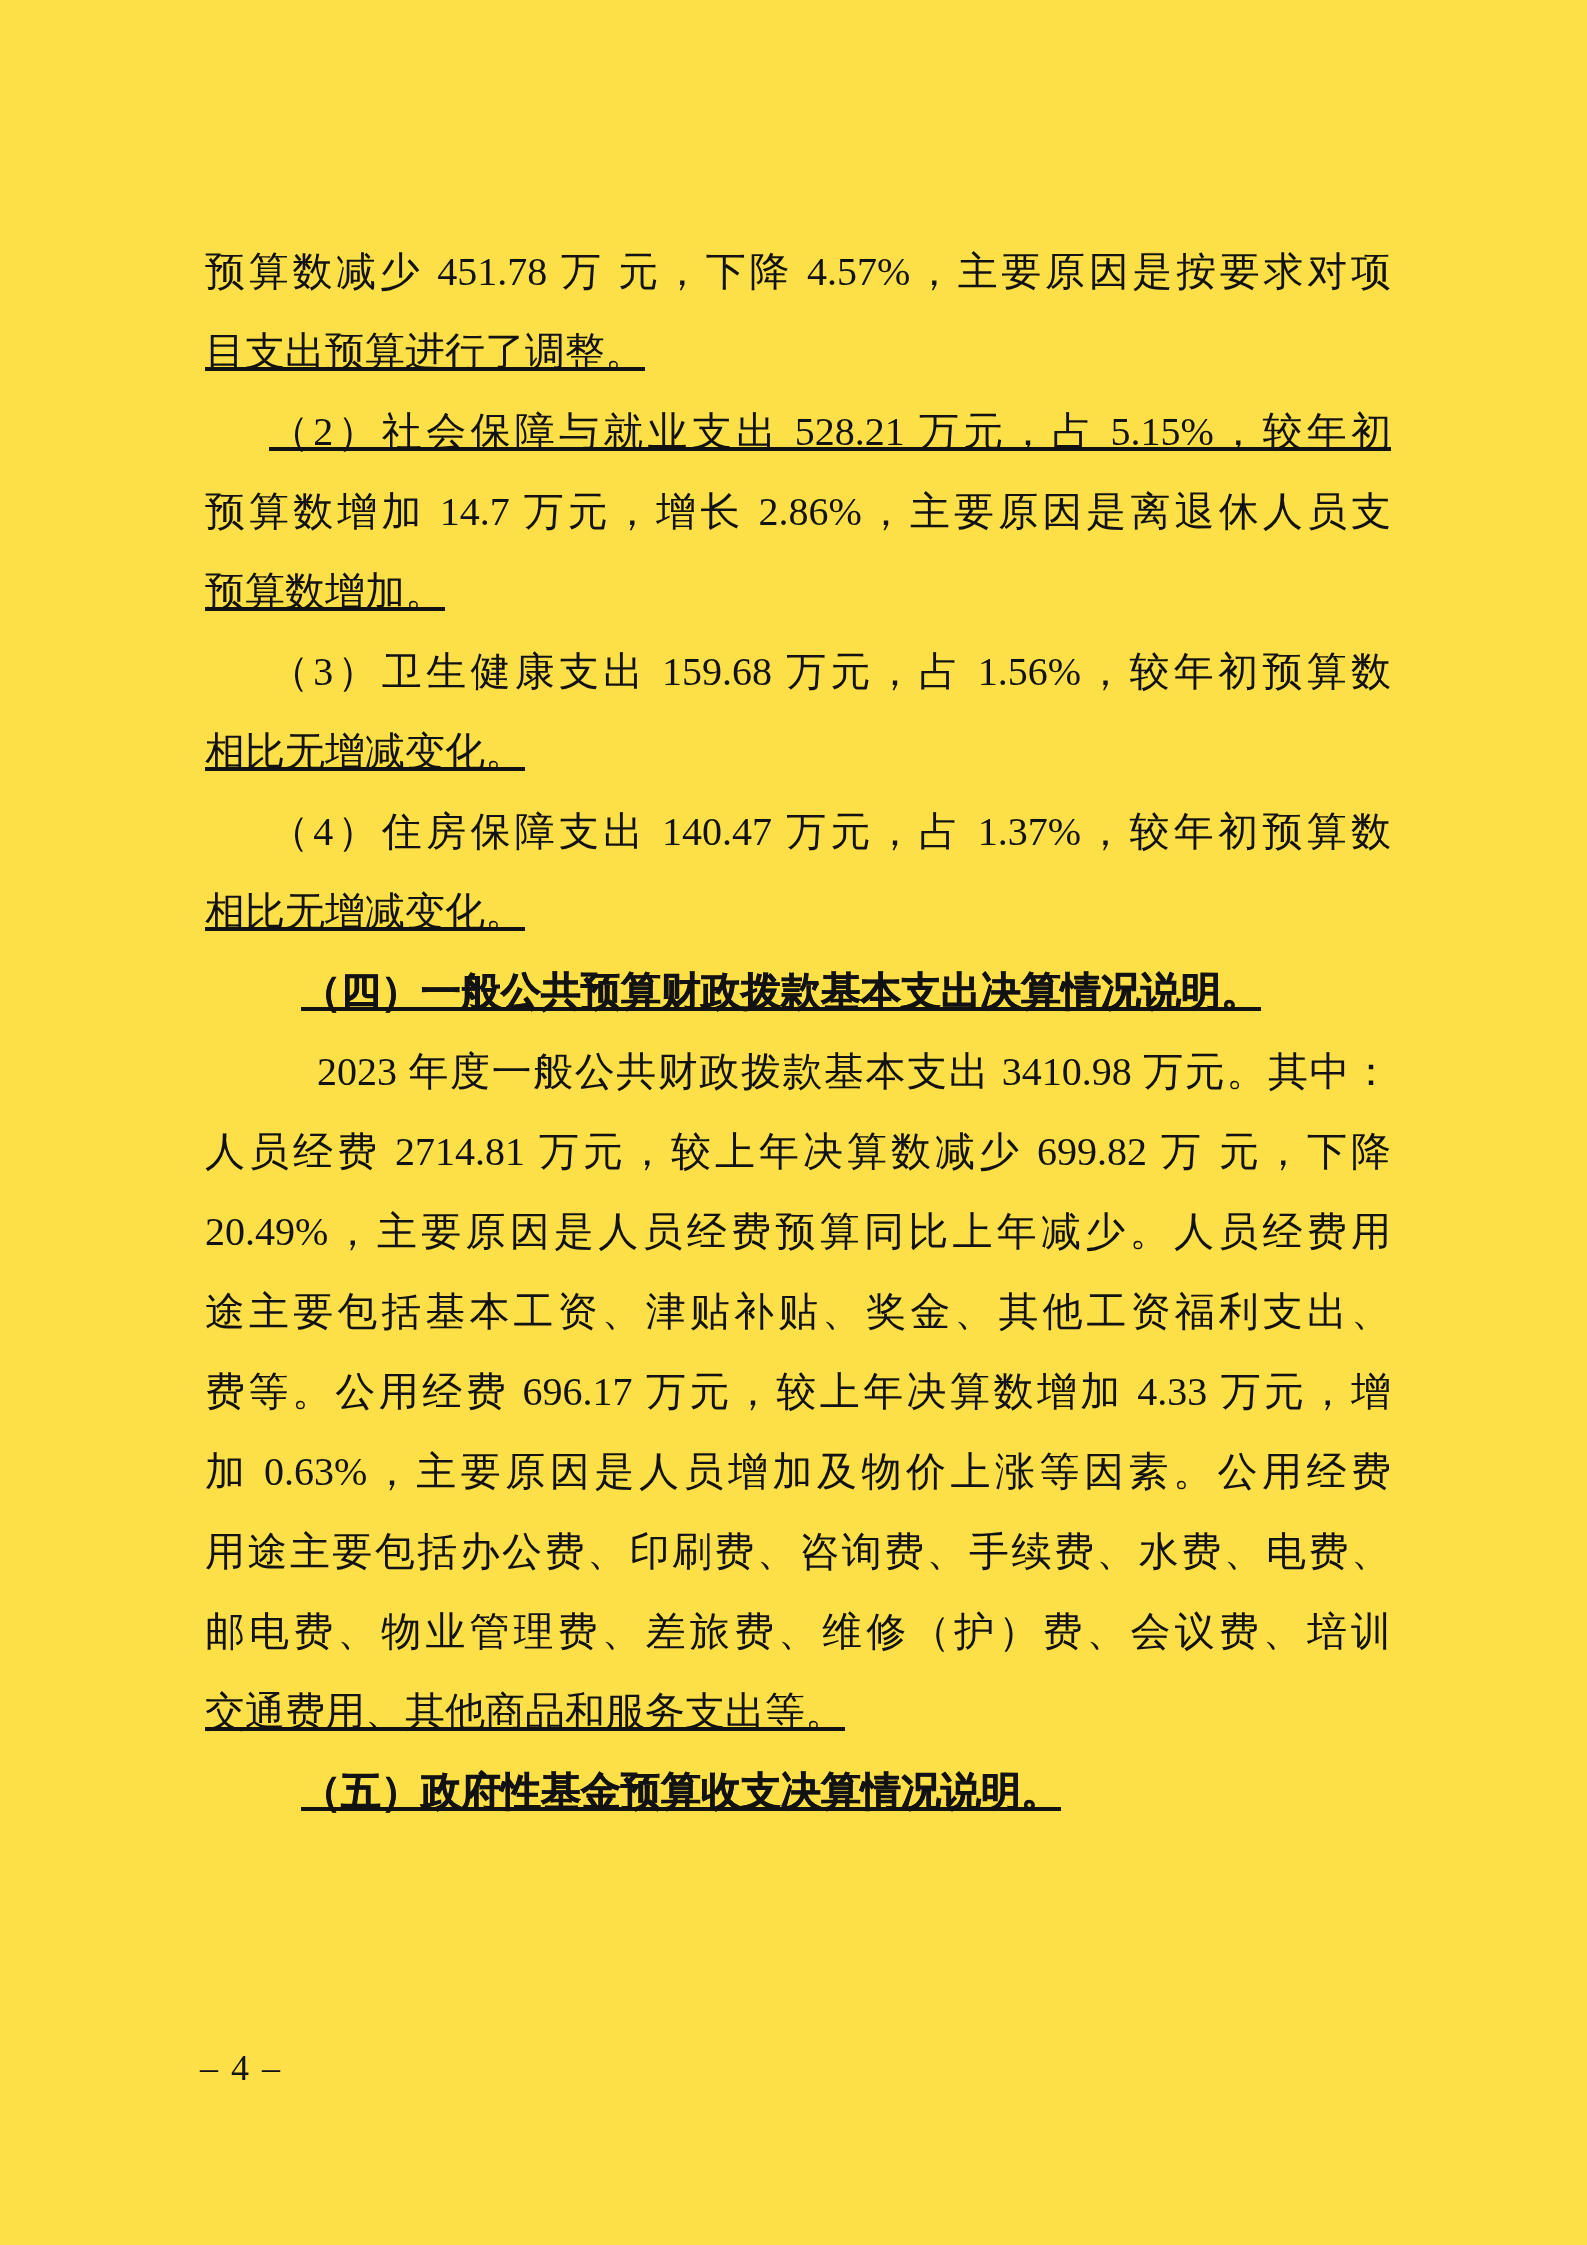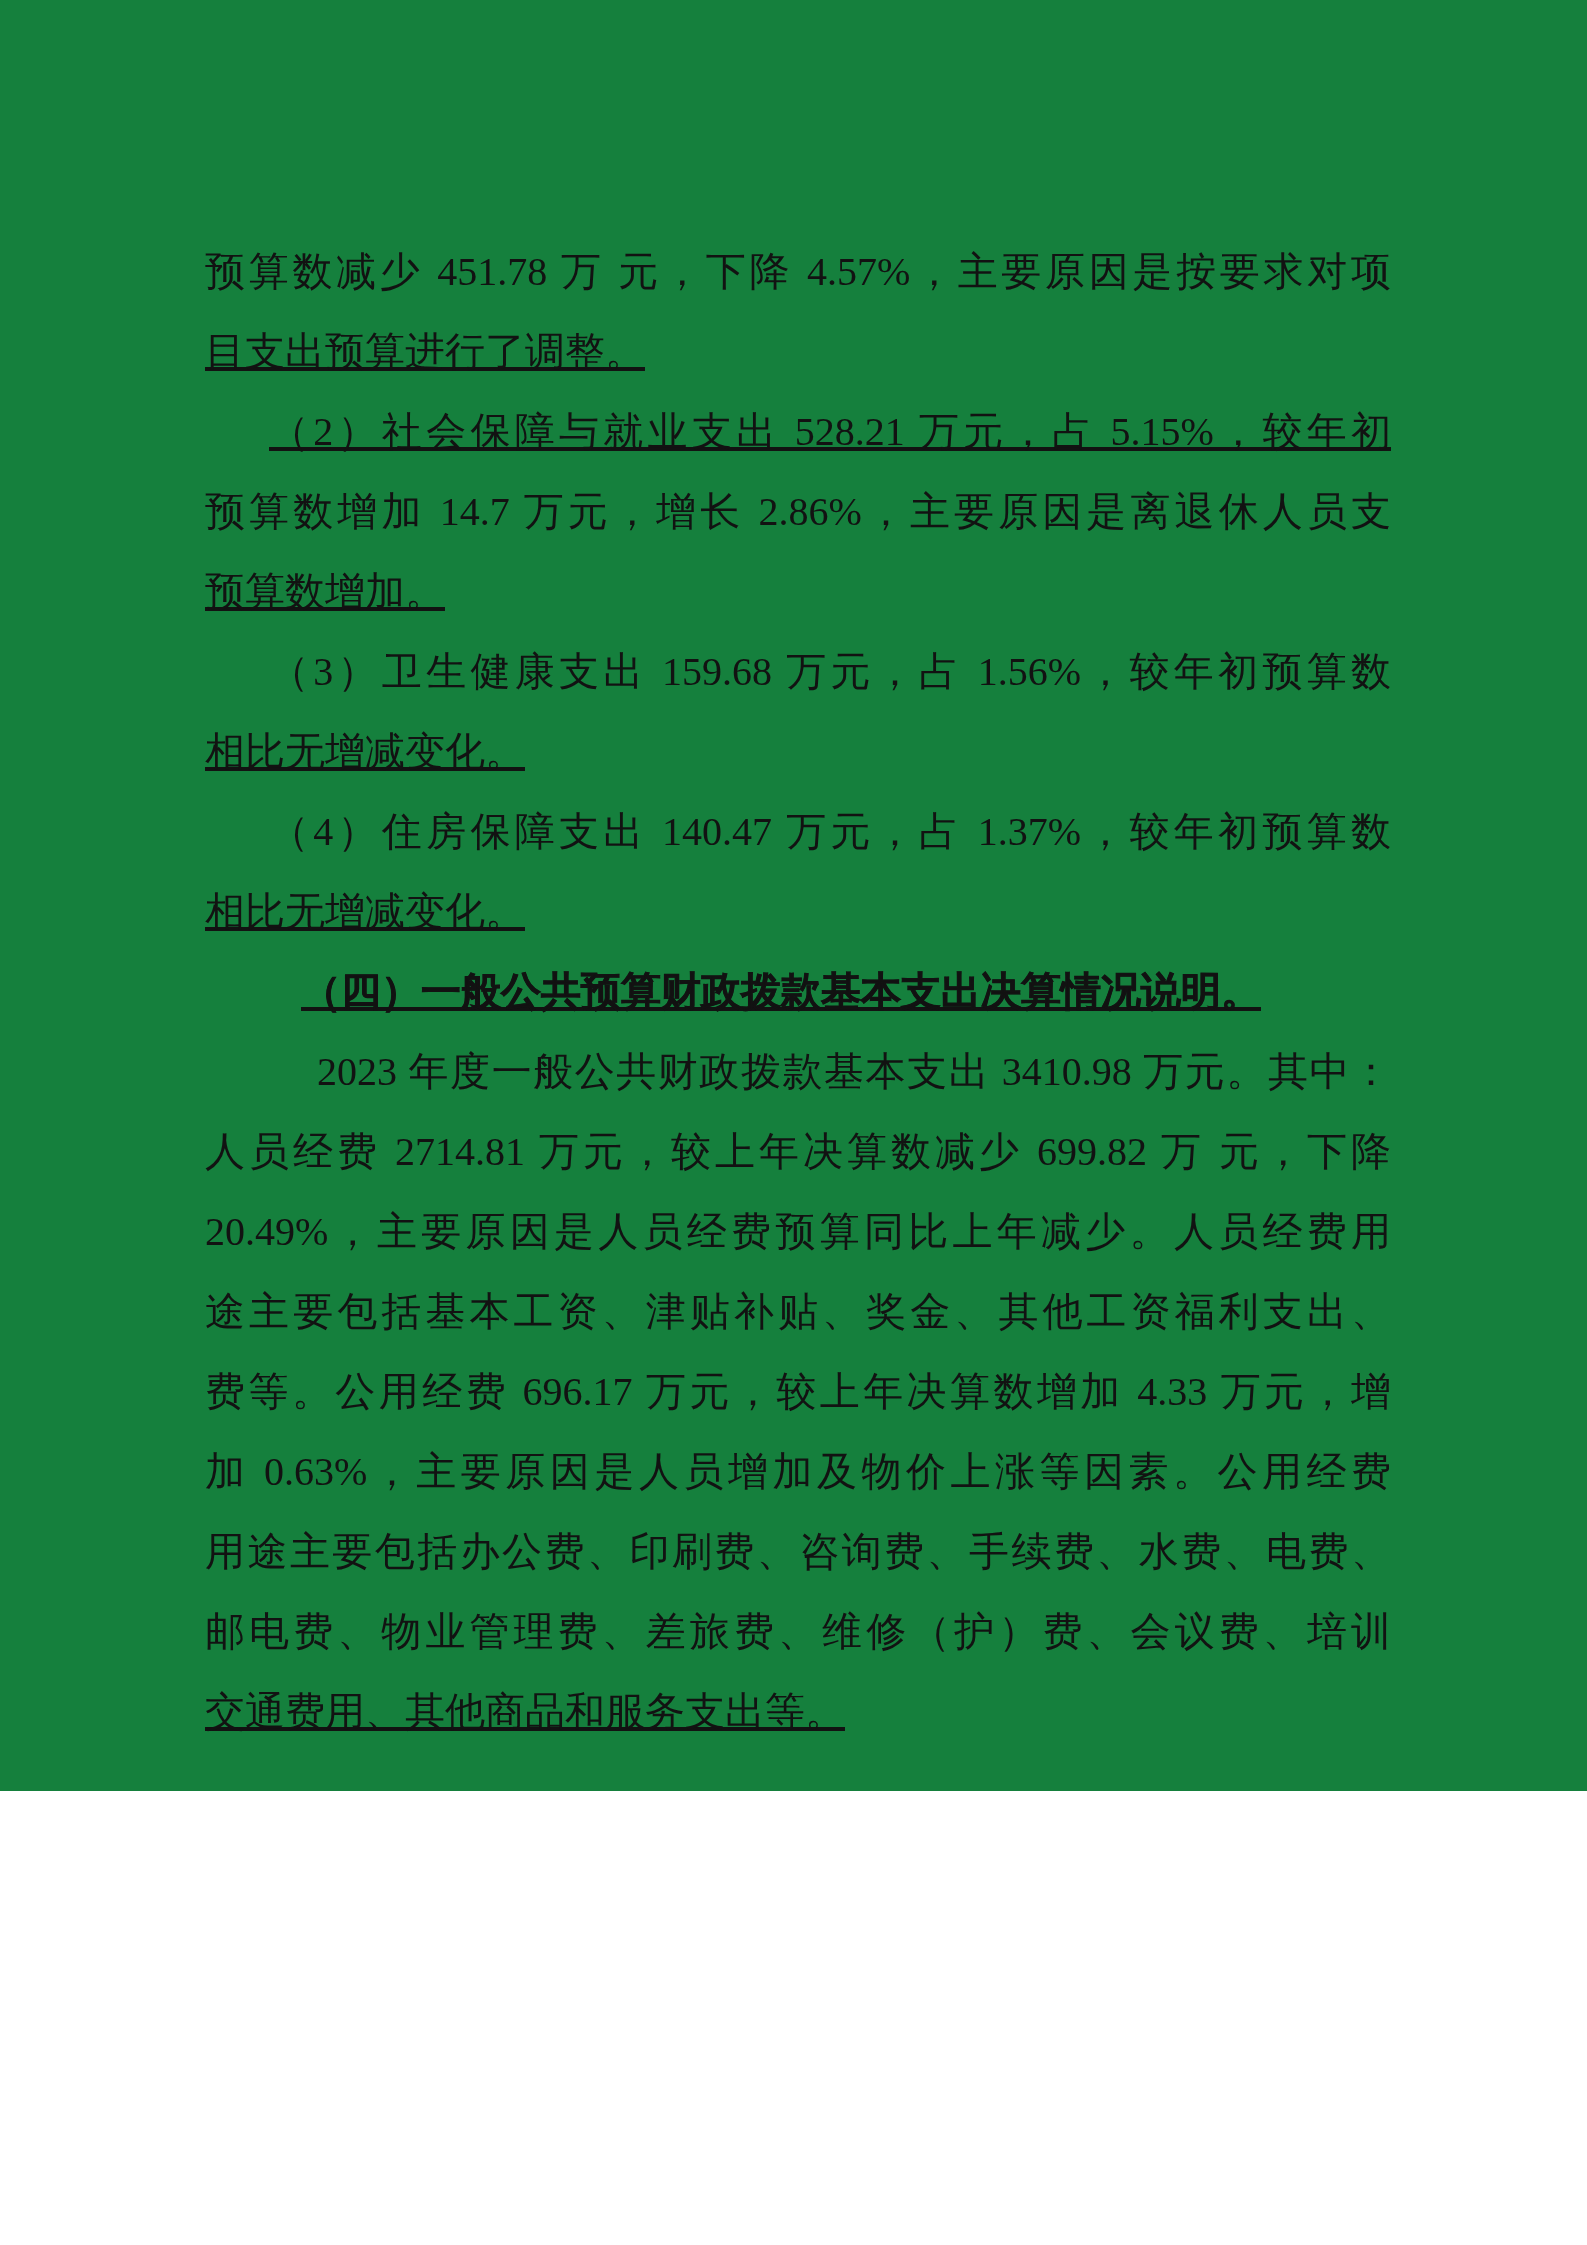--- a/index.html
+++ b/index.html
@@ -3,22 +3,22 @@
 <meta charset="utf-8">
 <style>
   html, body {
     margin: 0;
     padding: 0;
     background: #ffffff;
   }
   .page {
     position: relative;
     width: 1587px;
-    height: 1791px;
-    background: #15803d;
+    height: 2245px;
+    background: #fde047;
     overflow: hidden;
     font-family: "Liberation Serif", "DejaVu Serif", serif;
     color: #121212;
   }
   .text-block {
     position: absolute;
     left: 205px;
     top: 232px;
     width: 1186px;
   }
@@ -69,15 +69,16 @@
       <div class="line nofill bold" style="text-indent: 2.4em; text-align: right;">（四）一般公共预算财政拨款基本支出决算情况说明。</div>
       <div class="line" style="text-indent: 2.8em;">2023 年度一般公共财政拨款基本支出 3410.98 万元。其中：</div>
       <div class="line">人员经费 2714.81 万元，较上年决算数减少 699.82 万 元，下降</div>
       <div class="line">20.49%，主要原因是人员经费预算同比上年减少。人员经费用</div>
       <div class="line">途主要包括基本工资、津贴补贴、奖金、其他工资福利支出、</div>
       <div class="line">费等。公用经费 696.17 万元，较上年决算数增加 4.33 万元，增</div>
       <div class="line">加 0.63%，主要原因是人员增加及物价上涨等因素。公用经费</div>
       <div class="line">用途主要包括办公费、印刷费、咨询费、手续费、水费、电费、</div>
       <div class="line">邮电费、物业管理费、差旅费、维修（护）费、会议费、培训</div>
       <div class="line nofill">交通费用、其他商品和服务支出等。</div>
+      <div class="line nofill bold" style="text-indent: 2.4em;">（五）政府性基金预算收支决算情况说明。</div>
     </div>
   <div class="page-number">– 4 –</div>
 </div>
 
 </body></html>

